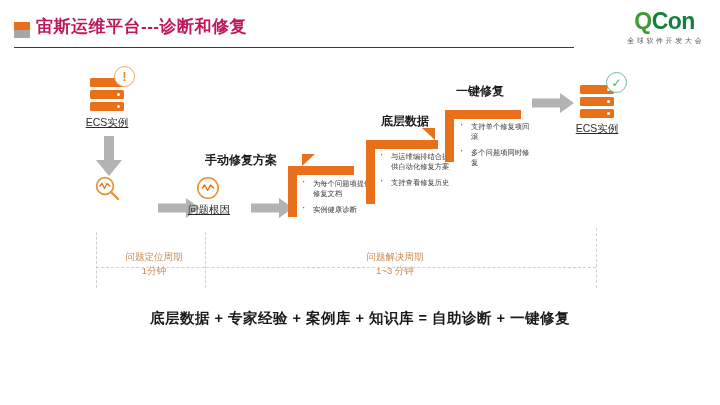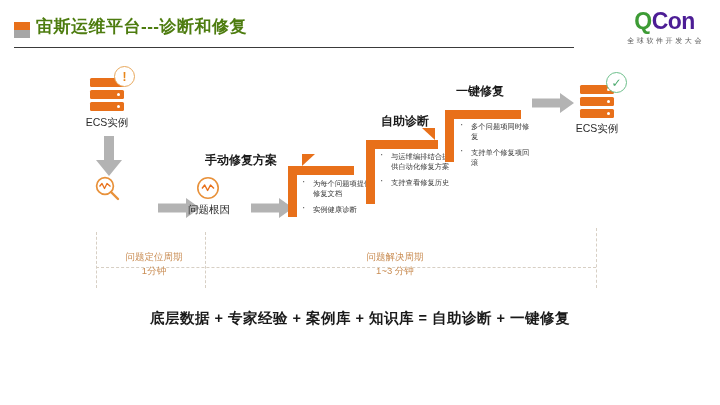--- a/index.html
+++ b/index.html
@@ -16,42 +16,42 @@
   }
 
   
   .hdr-bullet {
     position: absolute; left: 14px; top: 22px;
     width: 16px; height: 16px;
     background: linear-gradient(to bottom, #e8701a 0 50%, #a6a6a6 50% 100%);
   }
   .hdr-title {
     position: absolute; left: 36px; top: 15px;
-    font-size: 17px; font-weight: bold; color: #4d7c0f;
+    font-size: 17px; font-weight: bold; color: #be185d;
     letter-spacing: 0.5px; white-space: nowrap;
   }
   .hdr-rule {
     position: absolute; left: 14px; top: 47px;
     width: 560px; height: 1px; background: #3a3a3a;
   }
 
   
   .logo { position: absolute; right: 16px; top: 10px; text-align: center; }
   .logo-main { font-size: 23px; font-weight: bold; line-height: 1; letter-spacing: -0.5px; }
   .logo-q { color: #3d9b35; }
-  .logo-con { color: #4c1d95; }
+  .logo-con { color: #15803d; }
   .logo-sub {
     font-size: 7px; color: #555; letter-spacing: 2.6px;
     margin-top: 3px; margin-left: 2px;
   }
 
   
   .node-label {
     position: absolute; font-size: 10.5px; color: #2b2b2b;
-    white-space: nowrap; text-align: center;
+    white-space: nowrap; text-align: center; text-decoration: underline;
   }
 
   
   .server { position: absolute; width: 34px; height: 34px; }
   .server .bar {
     position: absolute; left: 0; width: 34px; height: 9px;
     background: #e8701a; border-radius: 1.5px;
   }
   .server .bar:nth-child(1) { top: 0; }
   .server .bar:nth-child(2) { top: 12px; }
@@ -182,34 +182,34 @@
   <div class="bullets" style="left:300px; top:179px;">
     <div class="bullet">为每个问题项提供修复文档</div>
     <div class="bullet">实例健康诊断</div>
   </div>
 
   <div class="bracket" style="left:366px; top:140px;">
     <div class="br-v" style="height:64px;"></div>
     <div class="br-h" style="width:72px;"></div>
     <div class="br-tip" style="left:56px; top:-12px; border-width:12px 0 0 13px; border-color:#e8701a transparent transparent transparent;"></div>
   </div>
-  <div class="br-title" style="left:381px; top:113px;">自助诊断</div>
+  <div class="br-title" style="left:381px; top:113px;">底层数据</div>
   <div class="bullets" style="left:378px; top:152px;">
     <div class="bullet">与运维编排结合提供自动化修复方案</div>
     <div class="bullet">支持查看修复历史</div>
   </div>
 
   <div class="bracket" style="left:445px; top:110px;">
     <div class="br-v" style="height:52px;"></div>
     <div class="br-h" style="width:76px;"></div>
   </div>
   <div class="br-title" style="left:456px; top:83px;">一键修复</div>
   <div class="bullets" style="left:458px; top:122px;">
+    <div class="bullet">支持单个修复项回滚</div>
     <div class="bullet">多个问题项同时修复</div>
-    <div class="bullet">支持单个修复项回滚</div>
   </div>
 
   <div class="garrow" style="left:532px; top:93px;">
     <svg width="42" height="20" viewBox="0 0 42 20">
         <polygon points="0,5.5 28,5.5 28,0 42,10 28,20 28,14.5 0,14.5" fill="#b3b3b3"></polygon>
       </svg>
   </div>
 
   <div class="server" style="left:580px; top:85px;">
     <div class="bar"></div>

